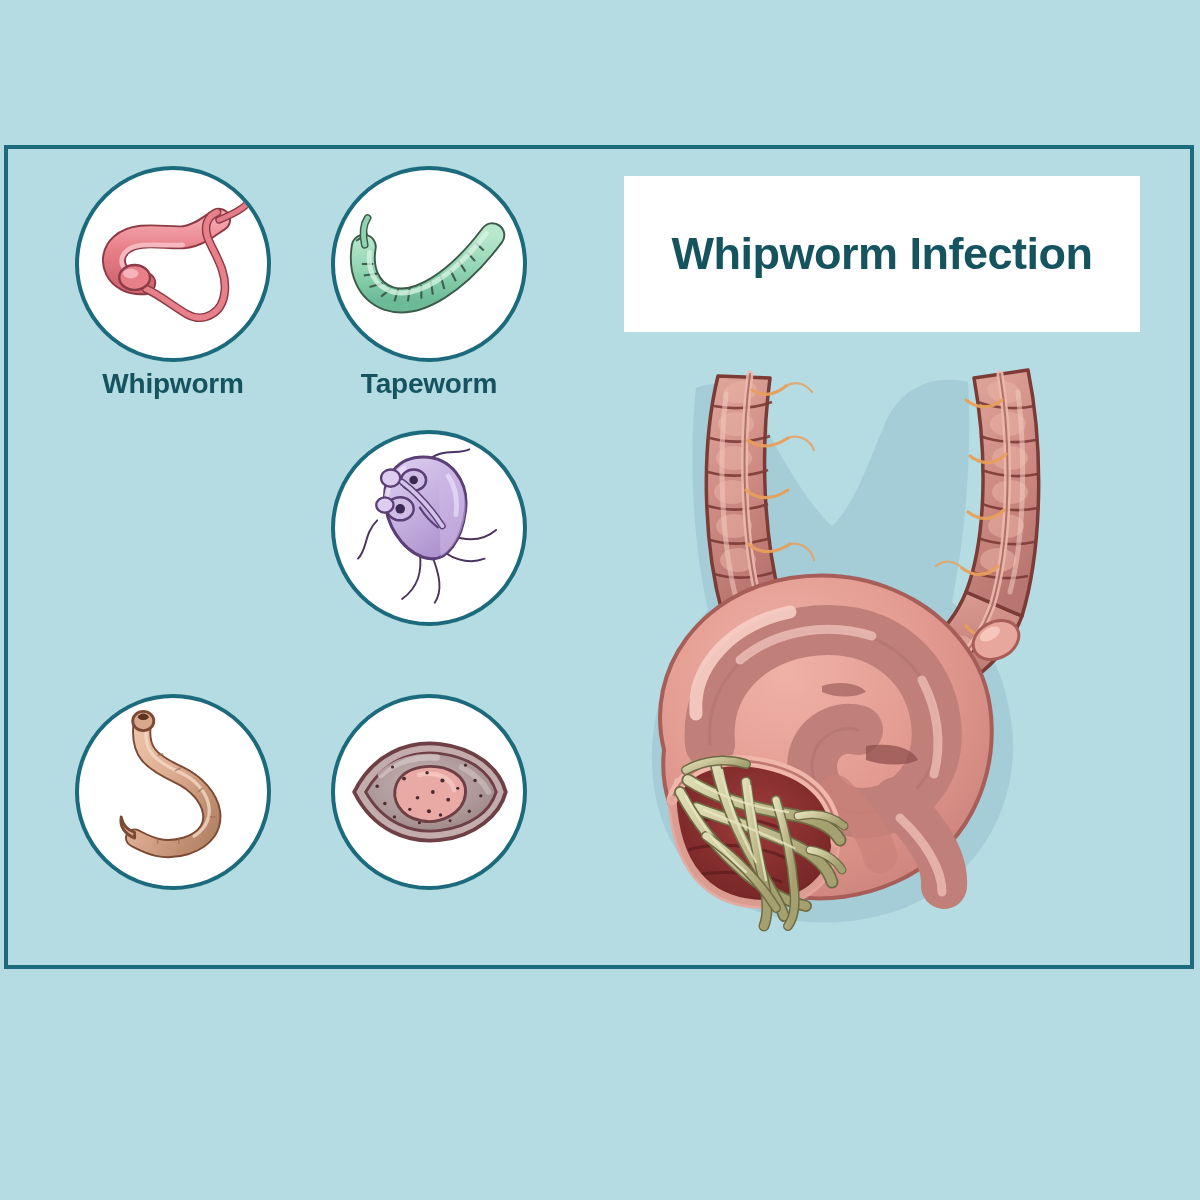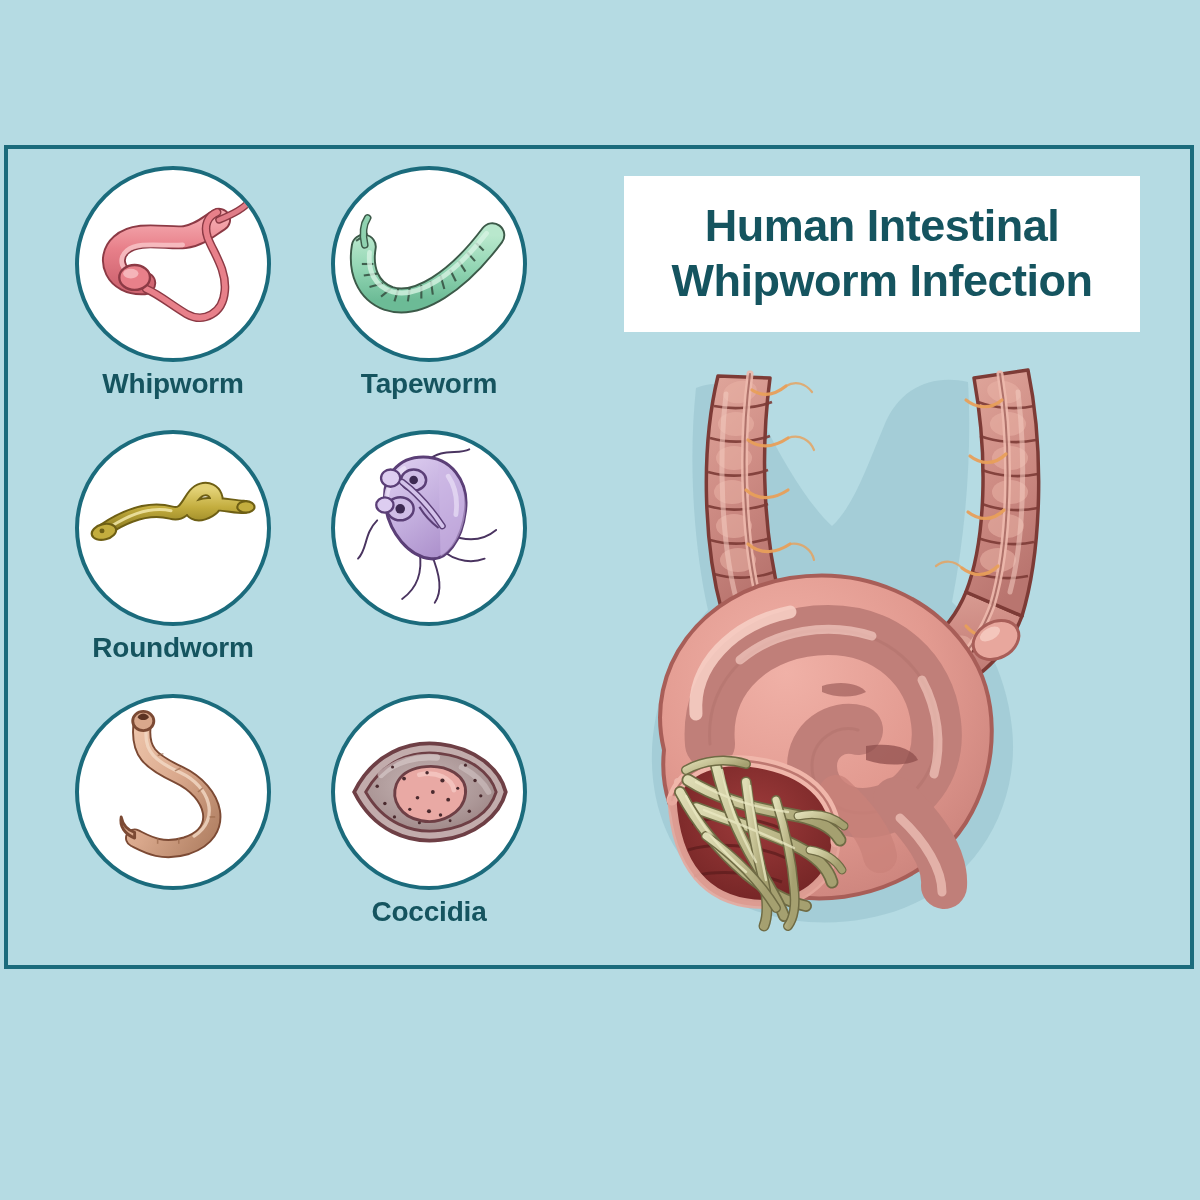--- a/index.html
+++ b/index.html
@@ -109,21 +109,20 @@
   #anatomy svg { display: block; width: 100%; height: 100%; }
 </style>
 </head>
 <body>
 
 <div id="stage">
 
   <div id="frame"></div>
 
   <div id="title-card">
-    <div class="tline">Human Intestinal</div>
     <div class="tline">Whipworm Infection</div>
   </div>
 
   <div id="grid">
 
     <div class="cell c1">
       <div class="disc">
         <svg viewBox="0 0 196 196">
           <defs>
             <linearGradient id="twg" x1="0" y1="0" x2="0" y2="1">
@@ -175,40 +174,20 @@
           <path d="M146,52 C163,45 172,40 176,34" fill="none" stroke="#e07d88" stroke-width="5" stroke-linecap="round"></path>
           <path d="M70,124 C84,130 98,142 112,150 C130,160 150,150 152,126 C154,104 140,86 134,70 C130,58 134,48 144,44" fill="none" stroke="#8c3a45" stroke-width="9" stroke-linecap="round"></path>
           <path d="M70,124 C84,130 98,142 112,150 C130,160 150,150 152,126 C154,104 140,86 134,70 C130,58 134,48 144,44" fill="none" stroke="#e8808a" stroke-width="6" stroke-linecap="round"></path>
           <ellipse cx="58" cy="112" rx="16" ry="13" fill="#e8808a" stroke="#8c3a45" stroke-width="2.5"></ellipse>
           <ellipse cx="54" cy="108" rx="8" ry="5" fill="#f6b9be" opacity="0.9"></ellipse>
         </svg>
       </div>
       <div class="cap">Whipworm</div>
     </div>
 
-    <div class="cell c2">
-      <div class="disc">
-        <svg viewBox="0 0 196 196">
-          <defs>
-            <linearGradient id="rwg" x1="0" y1="0" x2="0" y2="1">
-              <stop offset="0" stop-color="#e3d277"></stop>
-              <stop offset="0.45" stop-color="#c3ad3e"></stop>
-              <stop offset="1" stop-color="#8e7d20"></stop>
-            </linearGradient>
-          </defs>
-          <path d="M26,100 C50,84 74,76 96,82 C114,87 114,62 128,58 C142,54 150,72 136,80 C122,88 112,80 122,76 C140,69 158,76 172,76" fill="none" stroke="#6e5f14" stroke-width="15" stroke-linecap="round"></path>
-          <path d="M26,100 C50,84 74,76 96,82 C114,87 114,62 128,58 C142,54 150,72 136,80 C122,88 112,80 122,76 C140,69 158,76 172,76" fill="none" stroke="url(#rwg)" stroke-width="11" stroke-linecap="round"></path>
-          <path d="M34,96 C56,82 78,76 96,80" fill="none" stroke="#f2e8a8" stroke-width="3" stroke-linecap="round" opacity="0.85"></path>
-          <ellipse cx="26" cy="102" rx="13" ry="8" transform="rotate(-14 26 102)" fill="#c3ad3e" stroke="#6e5f14" stroke-width="2.2"></ellipse>
-          <circle cx="24" cy="101" r="2.6" fill="#6e5f14"></circle>
-          <ellipse cx="174" cy="76" rx="9" ry="6" fill="#c3ad3e" stroke="#6e5f14" stroke-width="2.2"></ellipse>
-        </svg>
-      </div>
-      <div class="cap">Roundworm</div>
-    </div>
 
     <div class="cell c3">
       <div class="disc">
         <svg viewBox="0 0 196 196">
           <defs>
             <linearGradient id="ggd" x1="0.2" y1="0" x2="0.8" y2="1">
               <stop offset="0" stop-color="#ddcdf0"></stop>
               <stop offset="0.5" stop-color="#c3aede"></stop>
               <stop offset="1" stop-color="#a98cc9"></stop>
             </linearGradient>
@@ -299,21 +278,20 @@
               <circle cx="146" cy="86" r="1.8"></circle>
             <circle cx="152" cy="102" r="1.7"></circle>
               <circle cx="140" cy="118" r="1.8"></circle>
             <circle cx="60" cy="72" r="1.6"></circle>
               <circle cx="136" cy="70" r="1.6"></circle>
             <circle cx="88" cy="130" r="1.6"></circle>
               <circle cx="120" cy="128" r="1.5"></circle>
           </g>
         </svg>
       </div>
-      <div class="cap">Coccidia</div>
     </div>
 
   </div>
 
   <div id="anatomy">
     <svg viewBox="0 0 540 625">
       <defs>
         <linearGradient id="colonG" x1="0" y1="0" x2="0.3" y2="1">
           <stop offset="0" stop-color="#e0a79c"></stop>
           <stop offset="0.5" stop-color="#cf8d85"></stop>

